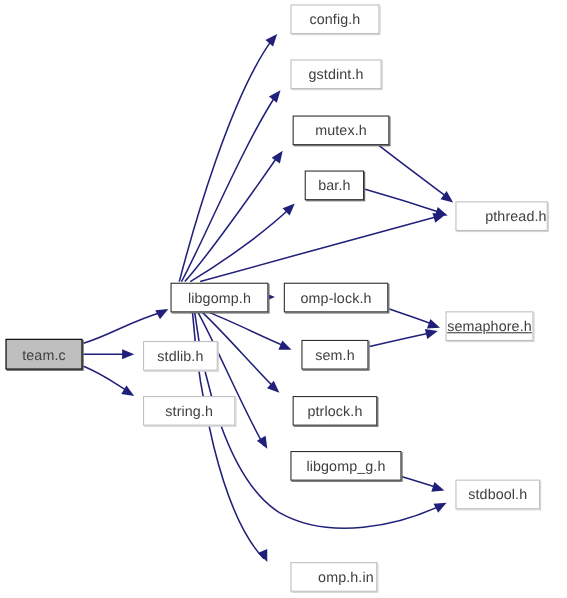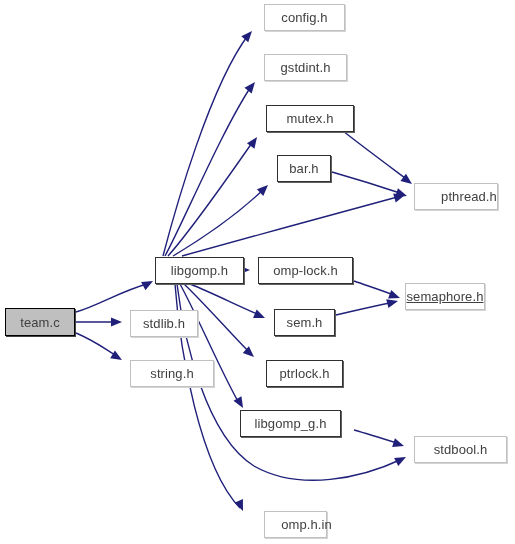--- a/index.html
+++ b/index.html
@@ -138,24 +138,24 @@
       </div>
       <div class="node external" style="left: 405px; top: 283px; width: 80px; height: 27px; text-decoration: underline;">
         <span class="node-label">semaphore.h</span>
       </div>
       <div class="node internal" style="left: 274px; top: 309px; width: 61px; height: 27px;">
         <span class="node-label">sem.h</span>
       </div>
       <div class="node internal" style="left: 266px; top: 360px; width: 77px; height: 27px;">
         <span class="node-label">ptrlock.h</span>
       </div>
-      <div class="node internal" style="left: 240px; top: 410px; width: 101px; height: 27px; align-items: center;">
+      <div class="node internal" style="left: 264px; top: 410px; width: 101px; height: 27px; align-items: center;">
         <span class="node-label">libgomp_g.h</span>
       </div>
-      <div class="node external" style="left: 414px; top: 436px; width: 93px; height: 27px;">
+      <div class="node external" style="left: 414px; top: 436px; width: 77px; height: 27px;">
         <span class="node-label">stdbool.h</span>
       </div>
-      <div class="node external" style="left: 264px; top: 511px; width: 63px; height: 27px; padding-left: 22px;">
+      <div class="node external" style="left: 264px; top: 511px; width: 79px; height: 27px; padding-left: 22px;">
         <span class="node-label">omp.h.in</span>
       </div>
     </div>
 
 </div>
 
 </body></html>

